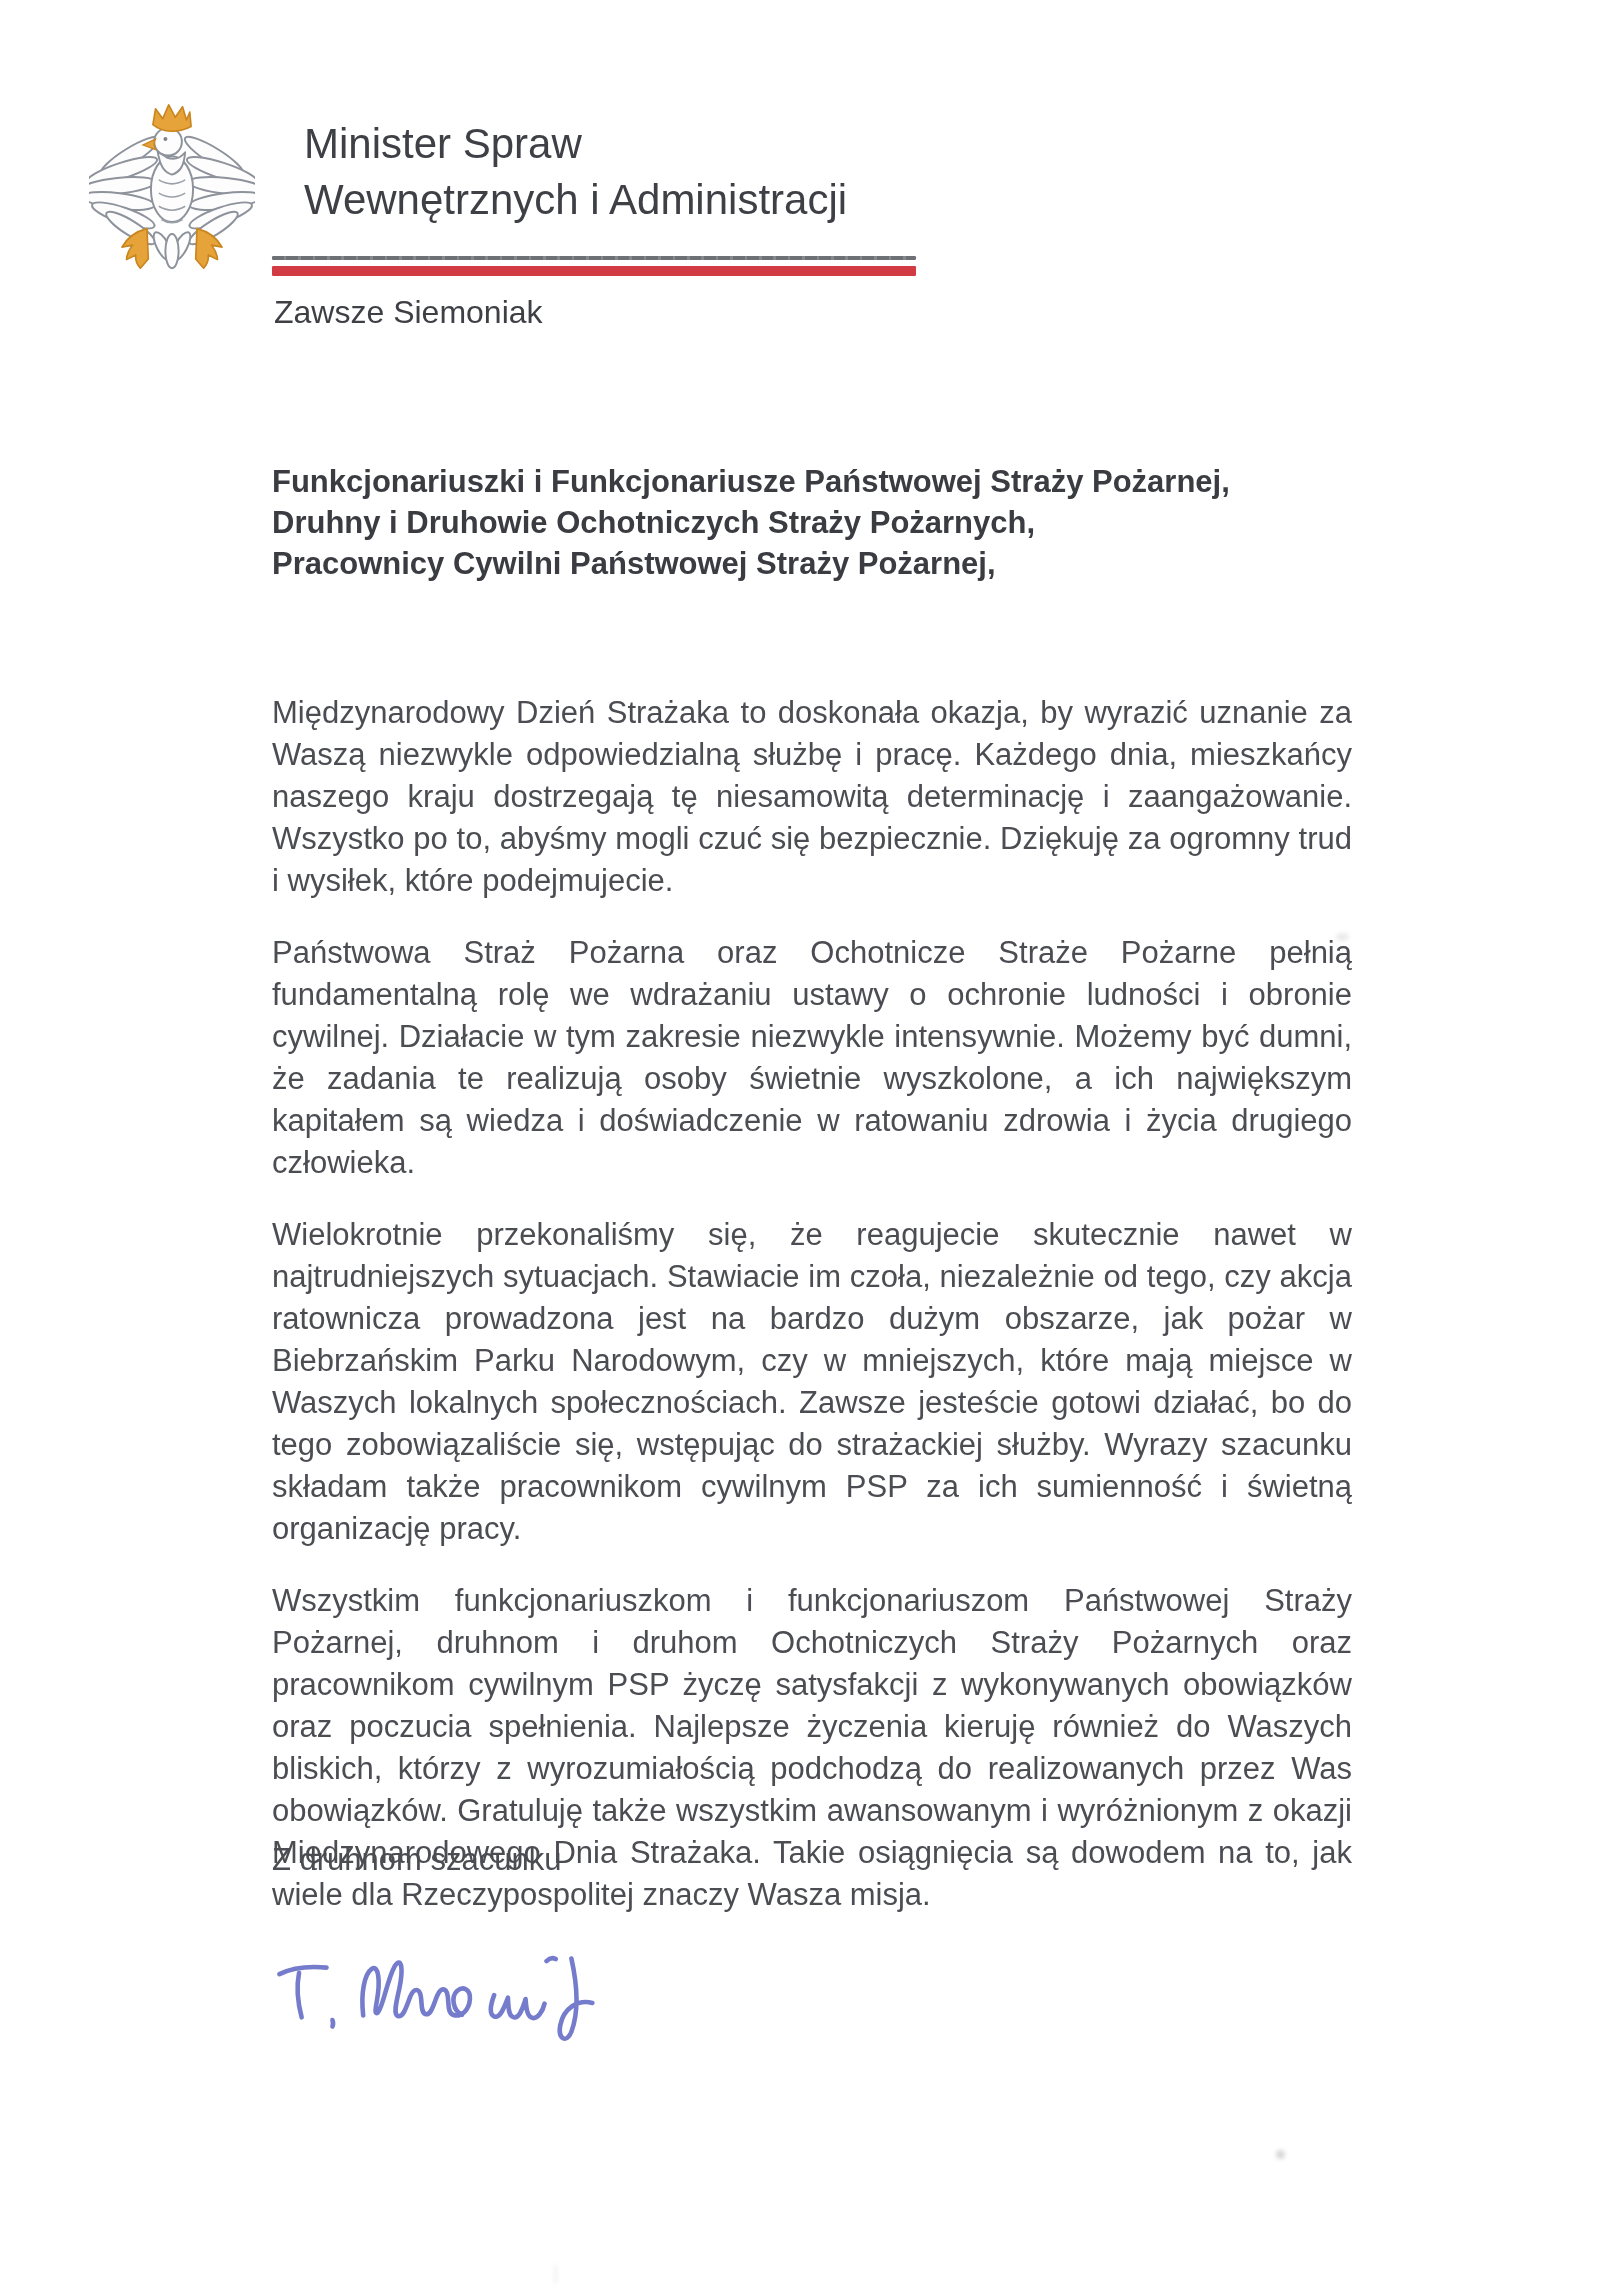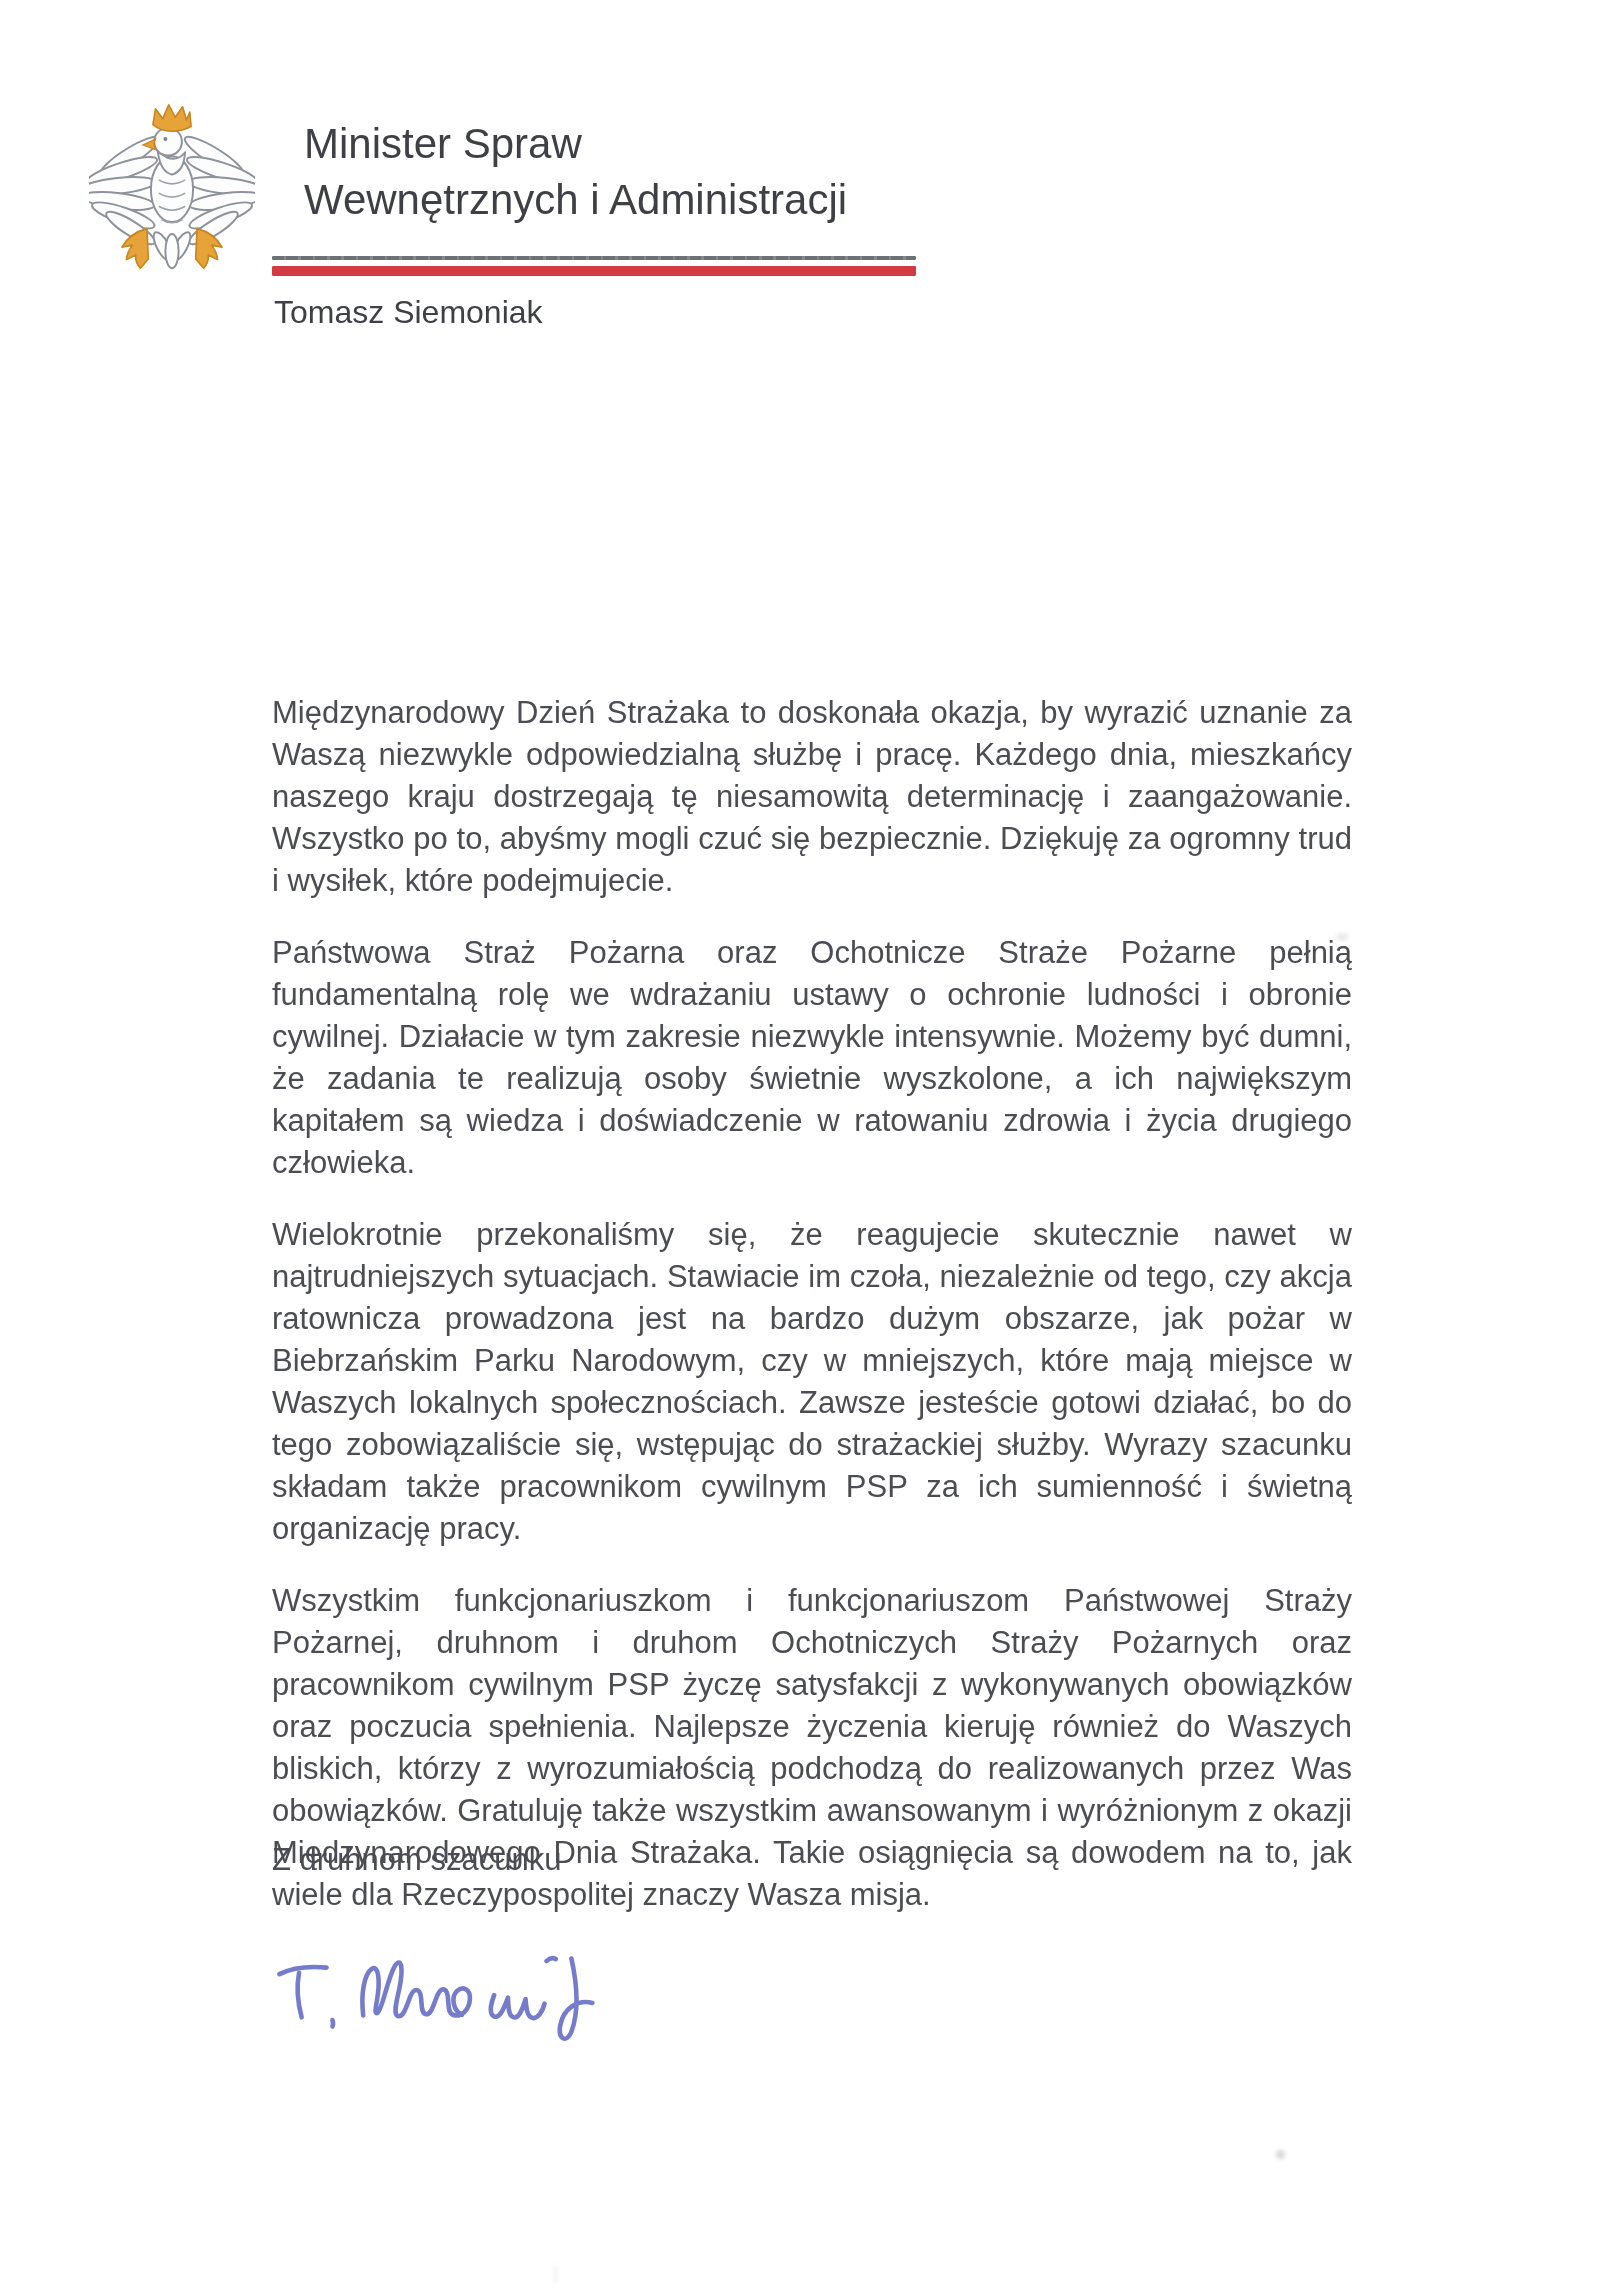--- a/index.html
+++ b/index.html
@@ -109,22 +109,27 @@
   </div>
 
   <div class="ministry-title">
     <div>Minister Spraw</div>
     <div>Wewnętrznych i Administracji</div>
   </div>
 
   <div class="rule-gray"></div>
   <div class="rule-red" id="ruleRed" style="background: rgb(210, 59, 67);"></div>
 
-  <div class="minister-name">Tomasz Siemoniak</div>
+  <div class="minister-name">Zawsze Siemoniak</div>
 
+  <div class="salutation">
+    <div>Funkcjonariuszki i Funkcjonariusze Państwowej Straży Pożarnej,</div>
+    <div>Druhny i Druhowie Ochotniczych Straży Pożarnych,</div>
+    <div>Pracownicy Cywilni Państwowej Straży Pożarnej,</div>
+  </div>
 
   <div class="body-text">
     <p>Międzynarodowy Dzień Strażaka to doskonała okazja, by wyrazić uznanie za Waszą niezwykle odpowiedzialną służbę i pracę. Każdego dnia, mieszkańcy naszego kraju dostrzegają tę niesamowitą determinację i zaangażowanie. Wszystko po to, abyśmy mogli czuć się bezpiecznie. Dziękuję za ogromny trud i wysiłek, które podejmujecie.</p>
     <p>Państwowa Straż Pożarna oraz Ochotnicze Straże Pożarne pełnią fundamentalną rolę we wdrażaniu ustawy o ochronie ludności i obronie cywilnej. Działacie w tym zakresie niezwykle intensywnie. Możemy być dumni, że zadania te realizują osoby świetnie wyszkolone, a ich największym kapitałem są wiedza i doświadczenie w ratowaniu zdrowia i życia drugiego człowieka.</p>
     <p>Wielokrotnie przekonaliśmy się, że reagujecie skutecznie nawet w najtrudniejszych sytuacjach. Stawiacie im czoła, niezależnie od tego, czy akcja ratownicza prowadzona jest na bardzo dużym obszarze, jak pożar w Biebrzańskim Parku Narodowym, czy w mniejszych, które mają miejsce w Waszych lokalnych społecznościach. Zawsze jesteście gotowi działać, bo do tego zobowiązaliście się, wstępując do strażackiej służby. Wyrazy szacunku składam także pracownikom cywilnym PSP za ich sumienność i świetną organizację pracy.</p>
     <p>Wszystkim funkcjonariuszkom i funkcjonariuszom Państwowej Straży Pożarnej, druhnom i druhom Ochotniczych Straży Pożarnych oraz pracownikom cywilnym PSP życzę satysfakcji z wykonywanych obowiązków oraz poczucia spełnienia. Najlepsze życzenia kieruję również do Waszych bliskich, którzy z wyrozumiałością podchodzą do realizowanych przez Was obowiązków. Gratuluję także wszystkim awansowanym i wyróżnionym z okazji Międzynarodowego Dnia Strażaka. Takie osiągnięcia są dowodem na to, jak wiele dla Rzeczypospolitej znaczy Wasza misja.</p>
   </div>
 
   <div class="closing">Z druhnom szacunku</div>
 

